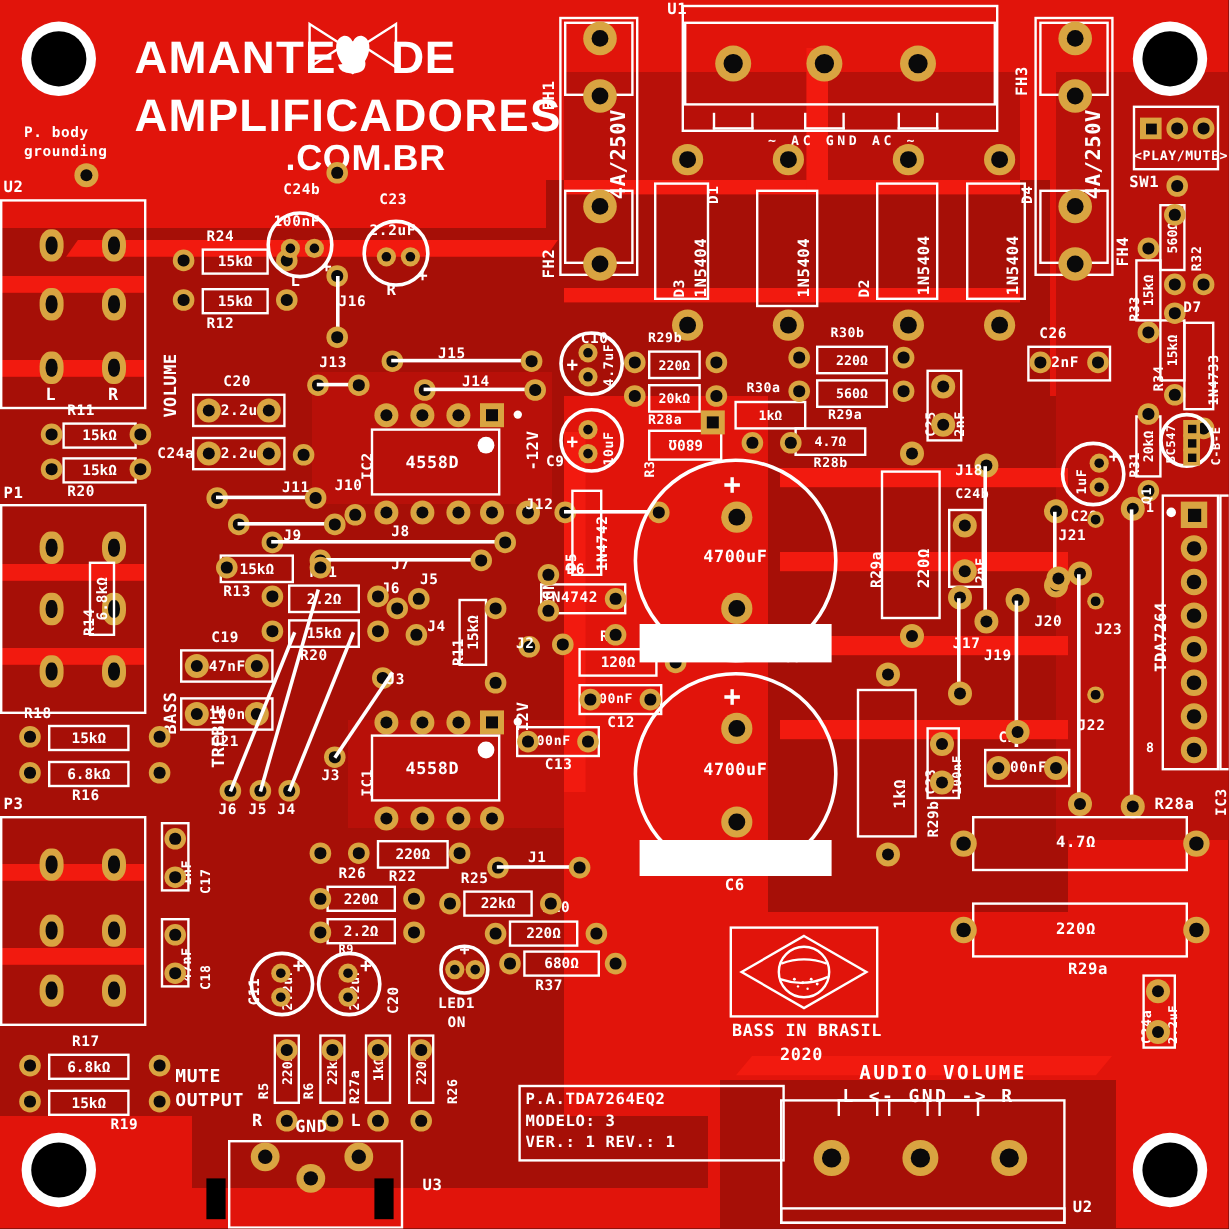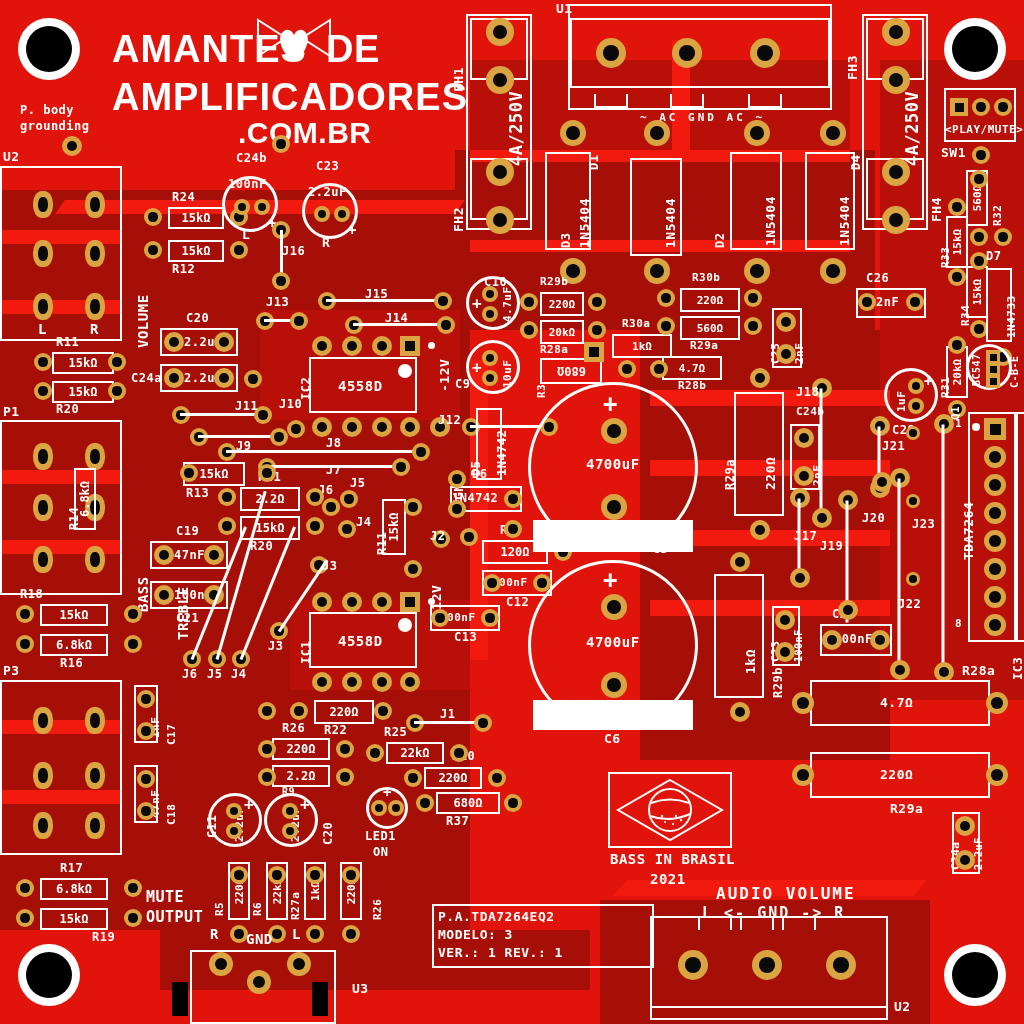--- a/index.html
+++ b/index.html
@@ -717,21 +717,21 @@
     <path d="M43 31 Q62 24 81 31" fill="none" stroke="#fff" stroke-width="2"></path>
     <path d="M42 44 Q62 51 82 42" fill="none" stroke="#fff" stroke-width="2"></path>
     <circle cx="54" cy="44" r="1.2" fill="#fff"></circle>
       <circle cx="61" cy="47" r="1.2" fill="#fff"></circle>
     <circle cx="68" cy="44" r="1.2" fill="#fff"></circle>
       <circle cx="73" cy="48" r="1.2" fill="#fff"></circle>
     <circle cx="57" cy="50" r="1" fill="#fff"></circle>
       <circle cx="65" cy="52" r="1" fill="#fff"></circle>
   </svg>
   <div class="silk" style="left:610px;top:852px;font-size:14px;">BASS IN BRASIL</div>
-  <div class="silk" style="left:650px;top:872px;font-size:14px;">2021</div>
+  <div class="silk" style="left:650px;top:872px;font-size:14px;">2020</div>
 
   <div class="silk" style="left:716px;top:886px;font-size:16px;letter-spacing:2px;">AUDIO VOLUME</div>
   <div class="silk" style="left:702px;top:906px;font-size:15px;letter-spacing:2px;">L &lt;- GND -&gt; R</div>
   <div class="box" style="left:650px;top:916px;width:238px;height:104px;"></div>
   <div class="box" style="left:650px;top:1006px;width:238px;height:14px;"></div>
   <div class="box" style="left:698px;top:916px;width:34px;height:14px;border-bottom:none;"></div>
   <div class="box" style="left:740px;top:916px;width:34px;height:14px;border-bottom:none;"></div>
   <div class="box" style="left:782px;top:916px;width:34px;height:14px;border-bottom:none;"></div>
   <div class="pad" style="left:678px;top:950px;width:30px;height:30px;"></div>
   <div class="pad" style="left:752px;top:950px;width:30px;height:30px;"></div>

